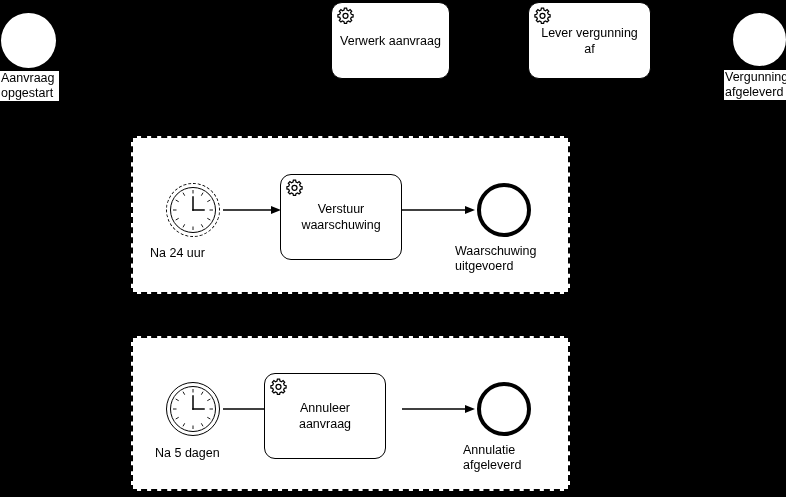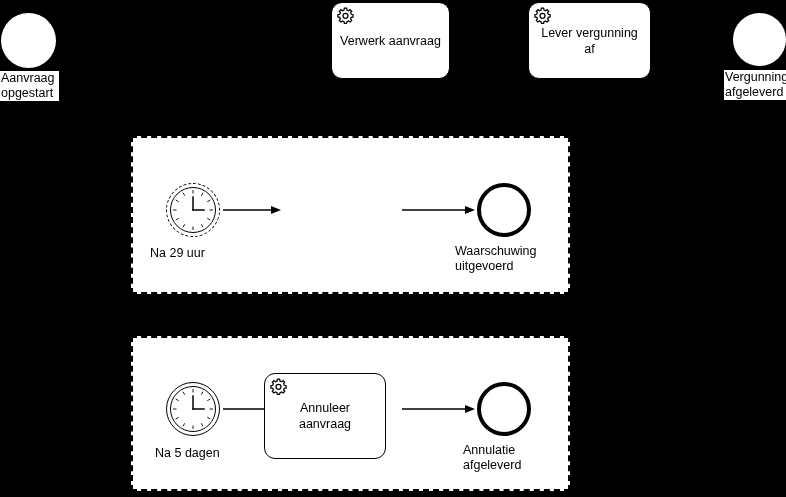--- a/index.html
+++ b/index.html
@@ -180,29 +180,46 @@
             <line x1="5.7" y1="13" x2="8.7" y2="14.7"></line>
             <line x1="13" y1="5.7" x2="14.7" y2="8.7"></line>
           </g>
           <g stroke="#000" stroke-width="1.5" stroke-linecap="square">
             <line x1="23" y1="23" x2="23" y2="10"></line>
             <line x1="23" y1="23" x2="34" y2="23"></line>
           </g>
         </svg>
       </div>
     </div>
-    <div class="shape-label" style="left:17px; top:108px; width:88px;">Na 29 uur</div>
+    <div class="shape-label" style="left:17px; top:108px; width:88px;">Na 24 uur</div>
 
     <div class="connector" style="left:90px; top:64px;">
       <svg width="58" height="16" viewBox="0 0 58 16">
         <line x1="0" y1="8" x2="50" y2="8" stroke="#000" stroke-width="1.4"></line>
         <polygon points="58,8 48,4 48,12" fill="#000"></polygon>
       </svg>
     </div>
 
+    <div class="abs task" style="left:147px; top:36px; width:122px; height:86px;">
+      <span class="task-icon">
+        <svg viewBox="0 0 20 20">
+          <g fill="none" stroke="#000" stroke-width="1.25">
+            <path d="M8.4 2.2 L10.6 2.2 L11.0 4.0 L12.6 4.7 L14.1 3.6 L15.7 5.2
+                     L14.6 6.7 L15.3 8.3 L17.1 8.7 L17.1 10.9 L15.3 11.3 L14.6 12.9
+                     L15.7 14.4 L14.1 16.0 L12.6 14.9 L11.0 15.6 L10.6 17.4 L8.4 17.4
+                     L8.0 15.6 L6.4 14.9 L4.9 16.0 L3.3 14.4 L4.4 12.9 L3.7 11.3
+                     L1.9 10.9 L1.9 8.7 L3.7 8.3 L4.4 6.7 L3.3 5.2 L4.9 3.6
+                     L6.4 4.7 L8.0 4.0 Z"></path>
+            <circle cx="9.5" cy="9.8" r="2.5"></circle>
+          </g>
+        </svg>
+      </span>
+      <span class="task-label">Verstuur
+waarschuwing</span>
+    </div>
 
     <div class="connector" style="left:269px; top:64px;">
       <svg width="73" height="16" viewBox="0 0 73 16">
         <line x1="0" y1="8" x2="65" y2="8" stroke="#000" stroke-width="1.4"></line>
         <polygon points="73,8 63,4 63,12" fill="#000"></polygon>
       </svg>
     </div>
 
     <div class="abs event-end-thick" style="left:344px; top:45px; width:54px; height:54px;"></div>
     <div class="shape-label" style="left:322px; top:106px; width:99px;">Waarschuwing

